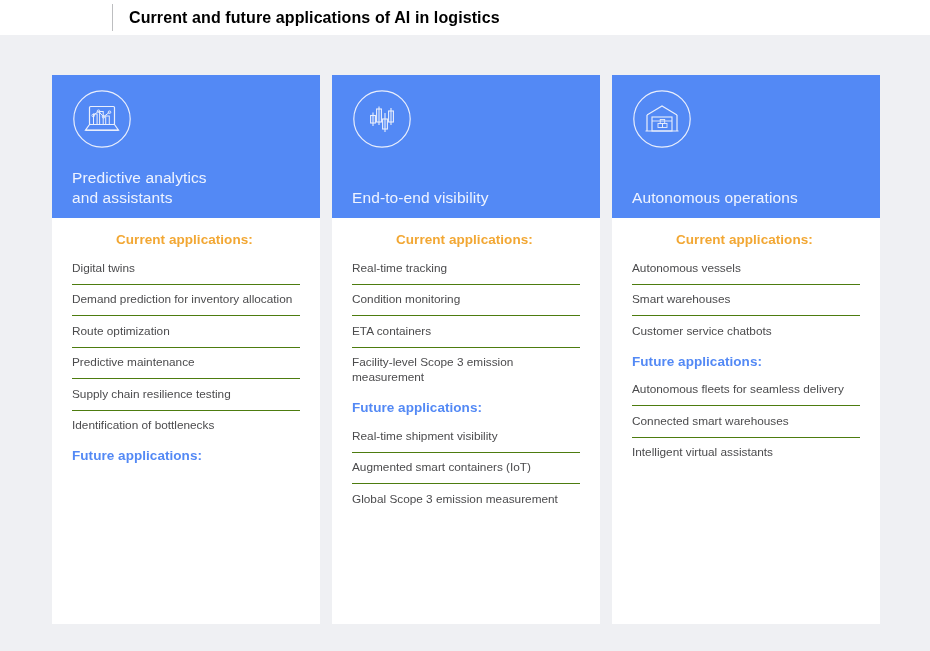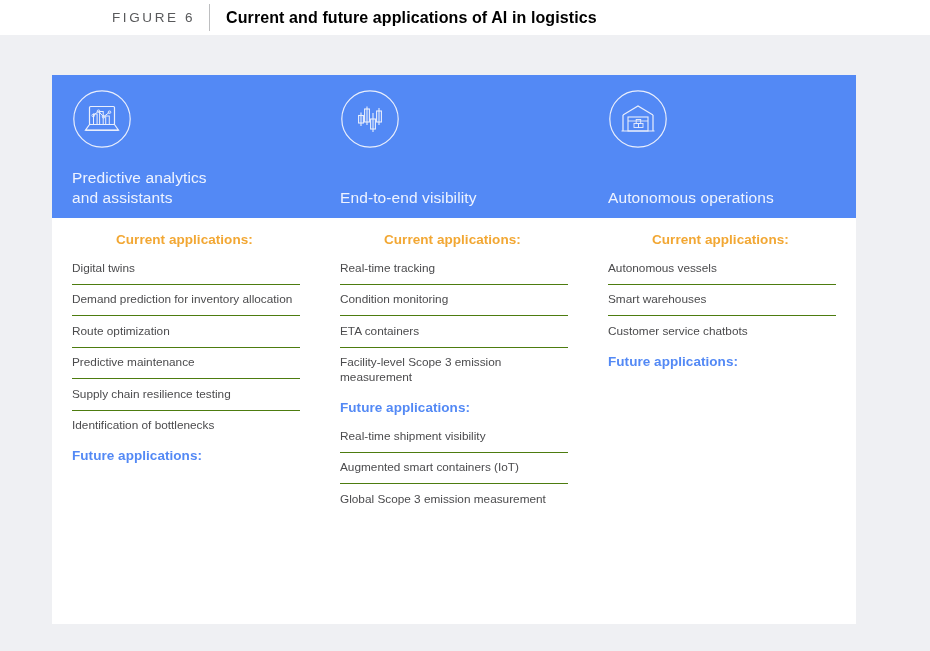--- a/index.html
+++ b/index.html
@@ -57,20 +57,21 @@
     letter-spacing: 0.1px;
   }
 
   
   .cards {
     position: absolute;
     left: 52px;
     top: 75px;
     width: 828px;
     display: flex;
+    gap: 12px;
   }
   .card {
     width: 268px;
     background: #ffffff;
     display: flex;
     flex-direction: column;
     min-height: 549px;
   }
 
   
@@ -130,21 +131,20 @@
     padding: 7.5px 0 8px 0;
     border-bottom: 1px solid #4d7c0f;
   }
   .item.last { border-bottom: none; }
 </style>
 </head>
 <body>
 
 <div class="fig-header">
   <div class="fig-header-inner">
-    <div class="fig-label">FIGURE 6</div>
     <div class="fig-rule"></div>
     <div class="fig-title">Current and future applications of AI in logistics</div>
   </div>
 </div>
 
 <div class="cards">
 
   <div class="card">
     <div class="card-head">
       <div class="card-icon">
@@ -231,16 +231,21 @@
       <div class="card-title">Autonomous operations</div>
     </div>
     <div class="card-body">
       <div class="section-label current">Current applications:</div>
       <ul class="item-list">
         <li class="item">Autonomous vessels</li>
         <li class="item">Smart warehouses</li>
         <li class="item last">Customer service chatbots</li>
       </ul>
       <div class="section-label future">Future applications:</div>
+      <ul class="item-list">
+        <li class="item">Autonomous fleets for seamless delivery</li>
+        <li class="item">Connected smart warehouses</li>
+        <li class="item last">Intelligent virtual assistants</li>
+      </ul>
     </div>
   </div>
 
 </div>
 
 </body></html>

